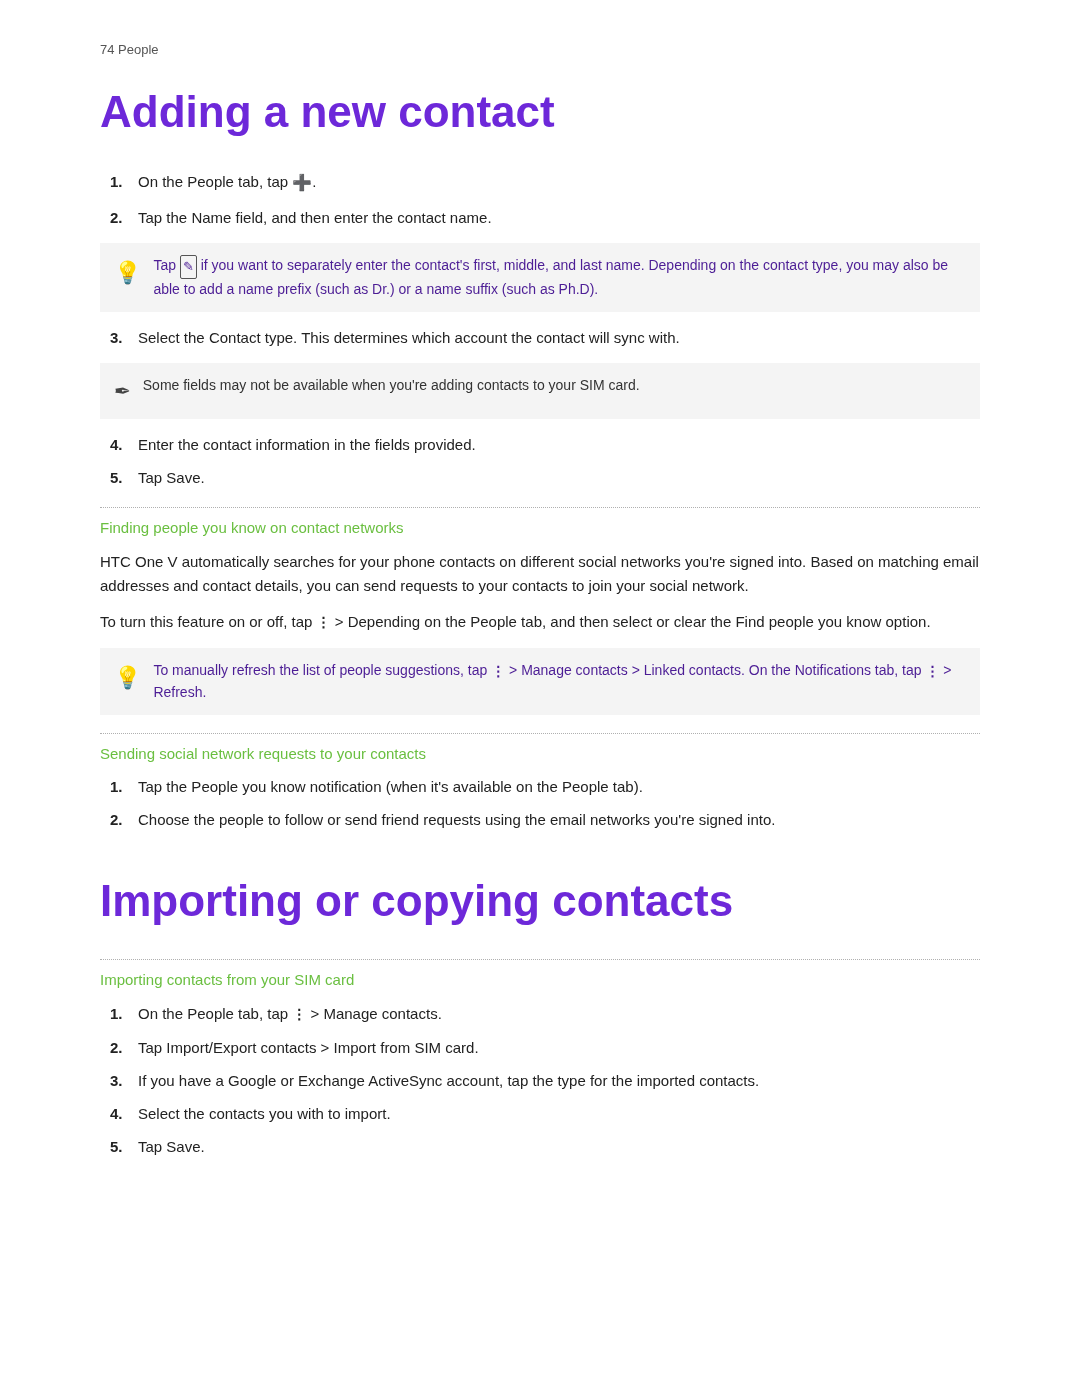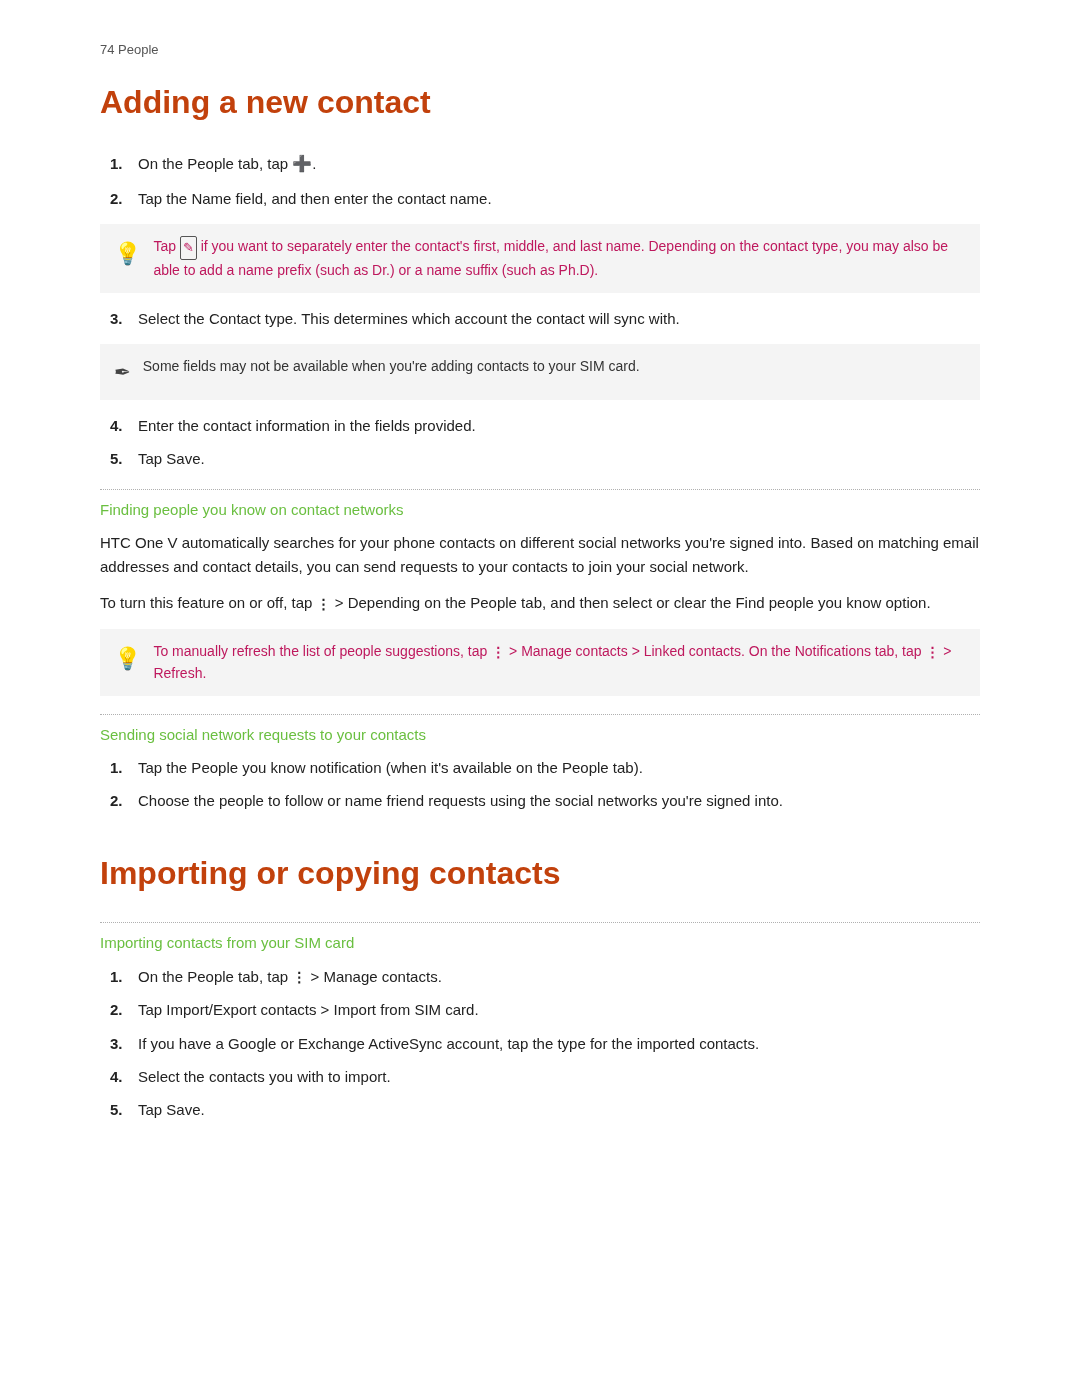--- a/index.html
+++ b/index.html
@@ -14,23 +14,23 @@
       line-height: 1.55;
     }
 
     .page-number {
       font-size: 13px;
       color: #555;
       margin-bottom: 18px;
     }
 
     h1.section-title {
-      font-size: 32px;
-      font-weight: bold;
-      color: #c2410c;
+      font-size: 44px;
+      font-weight: bold;
+      color: #6d28d9;
       margin-bottom: 24px;
       margin-top: 4px;
     }
 
     h2.sub-section-title {
       font-size: 15px;
       font-weight: normal;
       color: #6abf40;
       border-top: 1px dotted #b0b0b0;
       padding-top: 8px;
@@ -73,21 +73,21 @@
 
     .tip-icon {
       font-size: 22px;
       color: #6abf40;
       flex-shrink: 0;
       margin-top: 1px;
     }
 
     .tip-text {
       font-size: 14px;
-      color: #be185d;
+      color: #4c1d95;
       line-height: 1.5;
     }
 
     .note-box {
       background: #f4f4f4;
       padding: 12px 18px 12px 14px;
       margin: 14px 0;
       display: flex;
       align-items: flex-start;
       gap: 12px;
@@ -229,21 +229,21 @@
   <ol class="steps-list">
     <li>
       <span class="step-num">1.</span>
       <span class="step-text">
         Tap the People you know notification (when it's available on the People tab).
       </span>
     </li>
     <li>
       <span class="step-num">2.</span>
       <span class="step-text">
-        Choose the people to follow or name friend requests using the social networks you're signed into.
+        Choose the people to follow or send friend requests using the email networks you're signed into.
       </span>
     </li>
   </ol>
 
   <div class="section-divider"></div>
   <h1 class="section-title">Importing or copying contacts</h1>
 
   <h2 class="sub-section-title">Importing contacts from your SIM card</h2>
 
   <ol class="steps-list">

